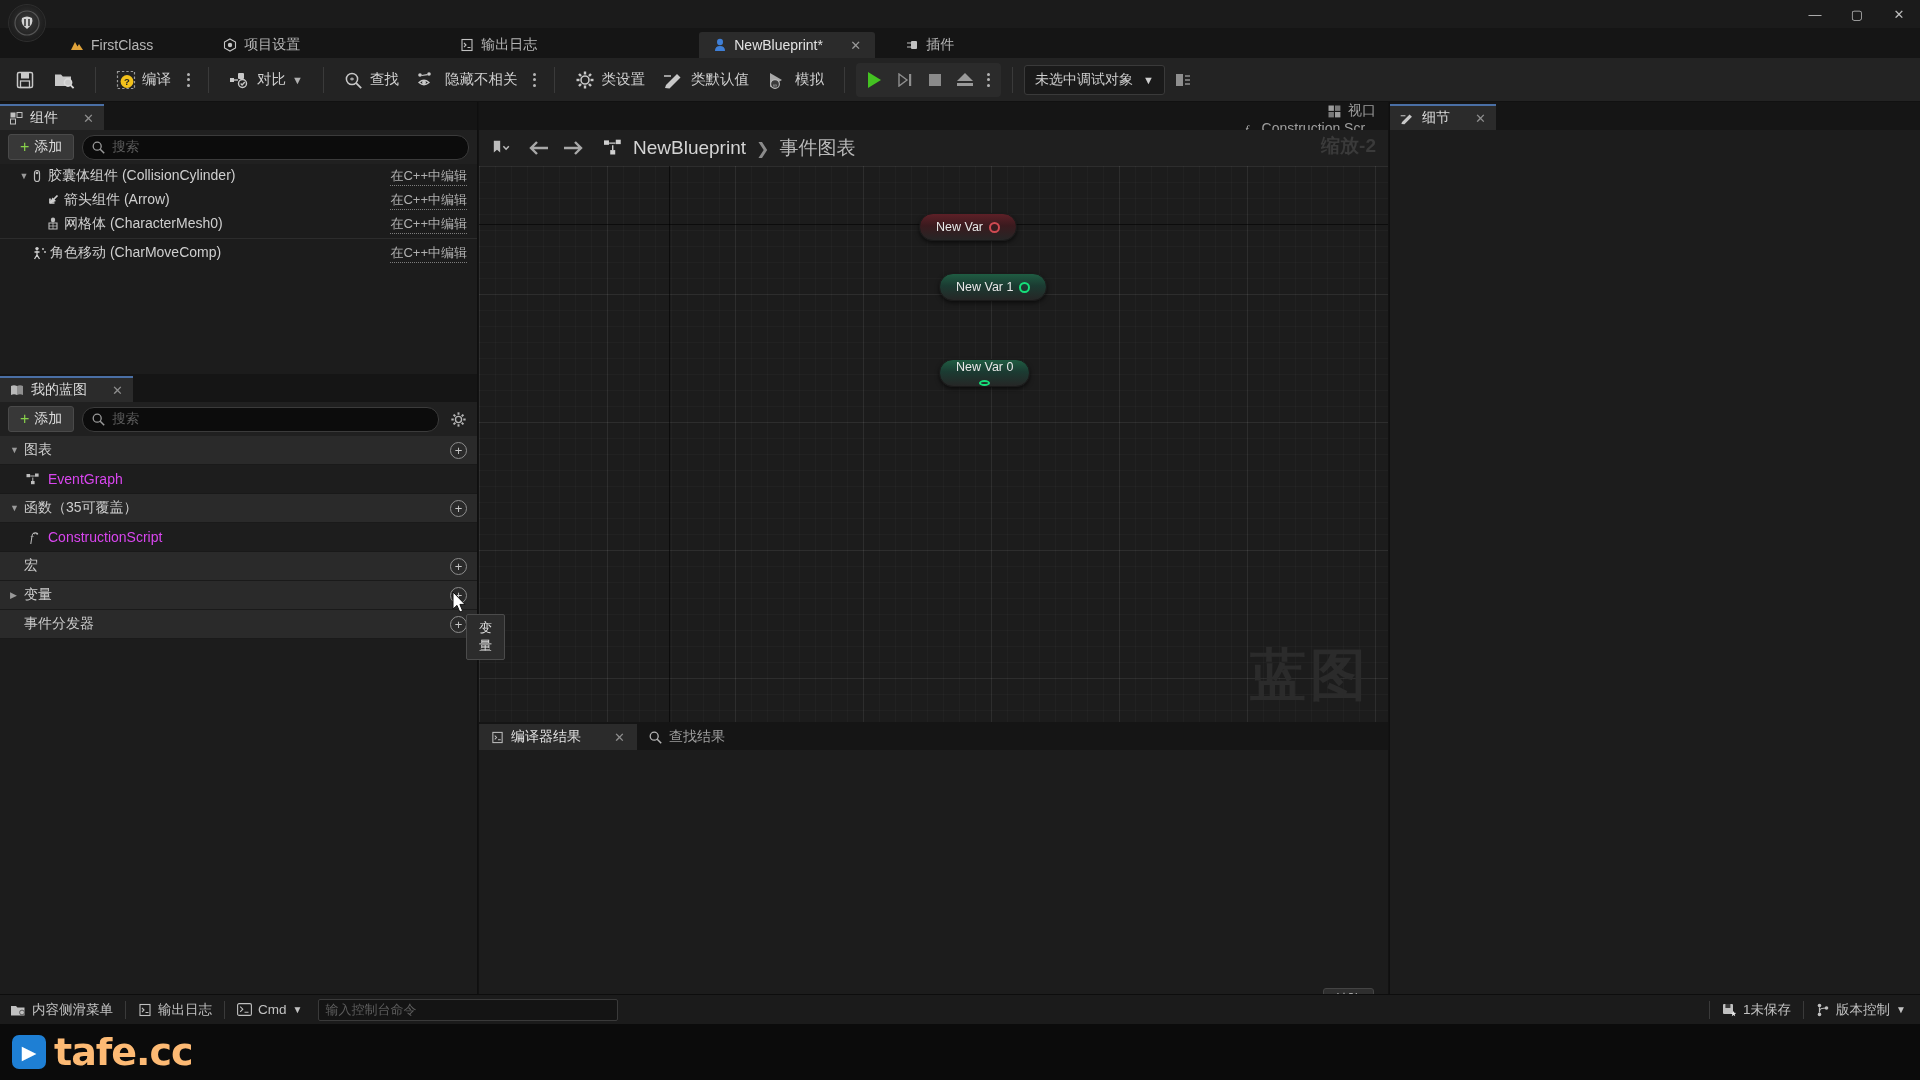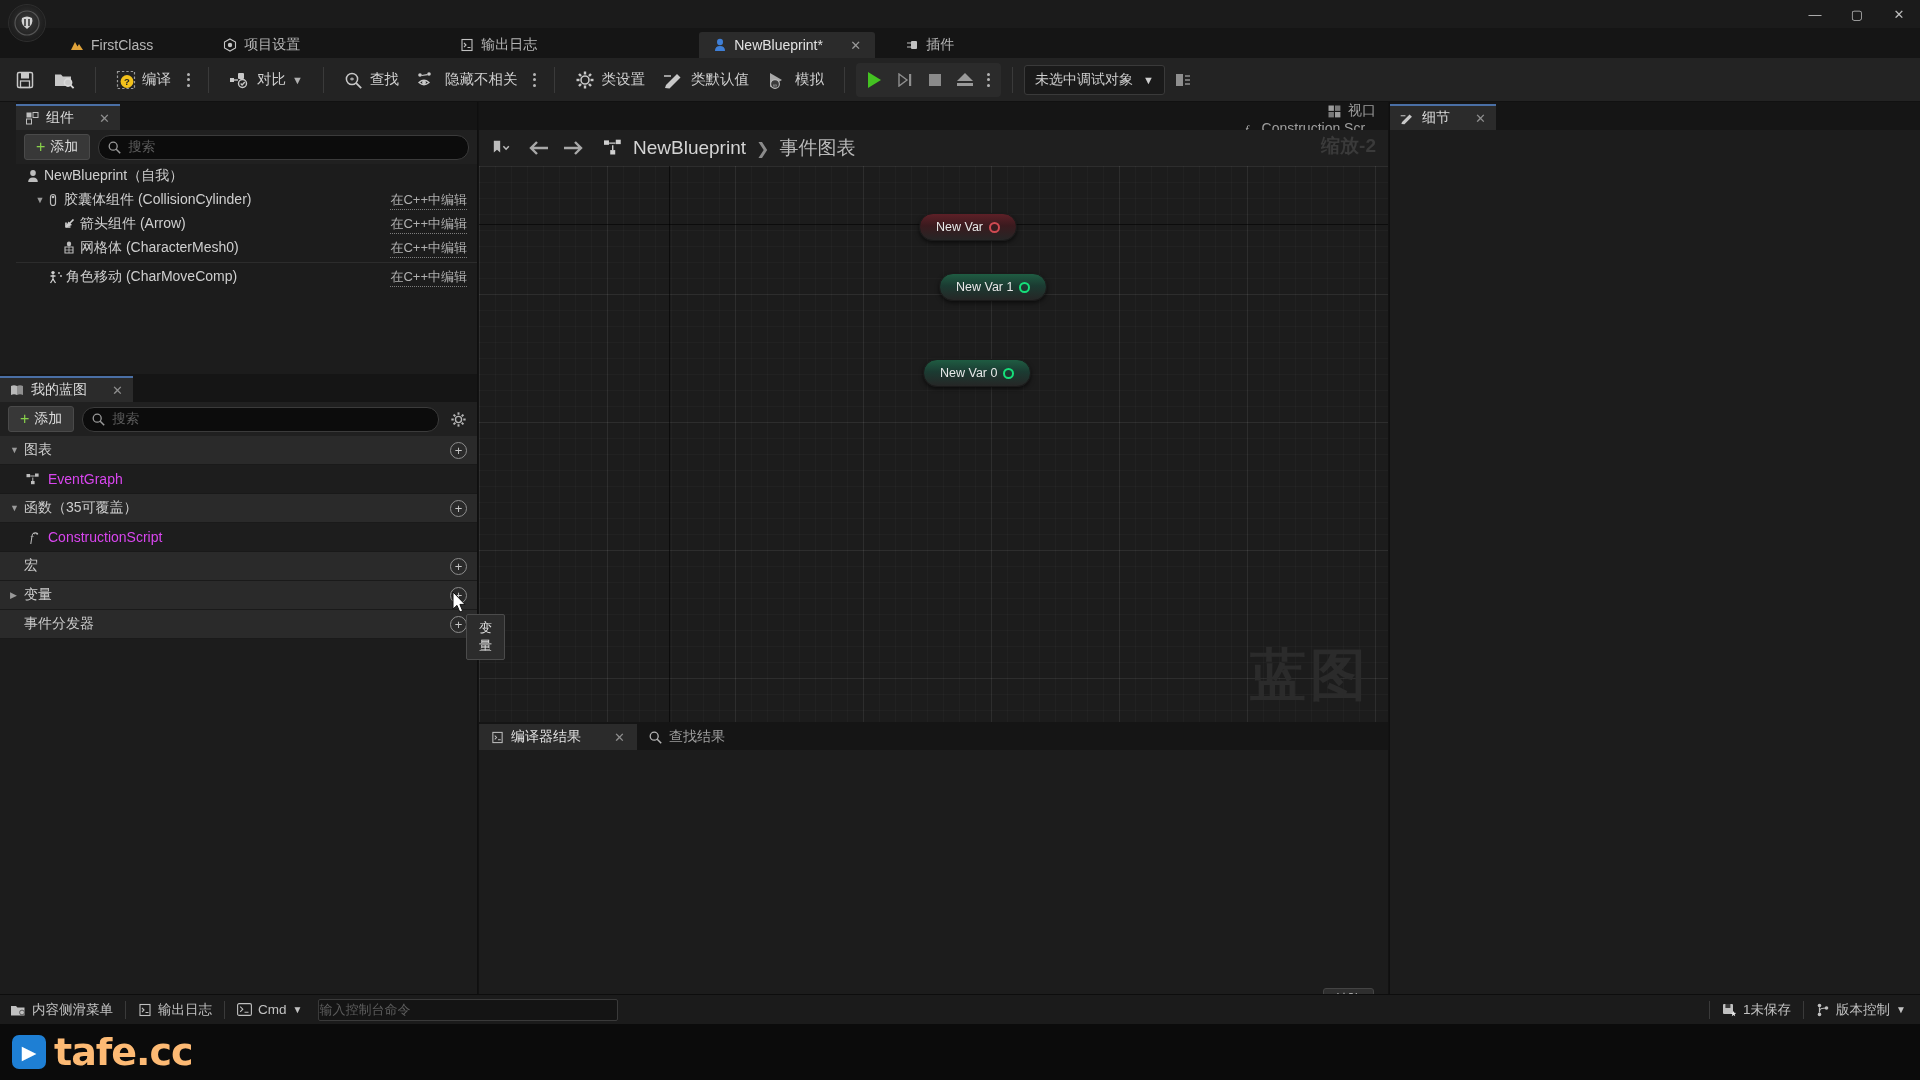--- a/index.html
+++ b/index.html
@@ -42,21 +42,21 @@
   .kebab i { width:3px; height:3px; background:#b4b4b4; border-radius:50%; display:block; }
   .playgroup { display:flex; align-items:center; background:#2b2b2b; border-radius:4px; height:34px; padding:0 4px; }
   .pbtn { width:30px; height:30px; display:flex; align-items:center; justify-content:center; border-radius:3px; }
   .tri-green { width:0;height:0;border-left:13px solid #44c222;border-top:8px solid transparent;border-bottom:8px solid transparent; }
   .stop-sq { width:12px;height:12px;background:#8a8a8a; }
   .eject { width:0;height:0;border-bottom:8px solid #9a9a9a;border-left:8px solid transparent;border-right:8px solid transparent; }
   .eject-b { width:16px; height:3px; background:#9a9a9a; margin-top:2px; }
   .dbgsel { display:flex; align-items:center; gap:10px; height:30px; padding:0 10px; background:#1a1a1a; border:1px solid #3a3a3a; border-radius:3px; color:#cfcfcf; font-size:14px; }
 
   
-  .comp-panel { position:absolute; left:0; top:102px; width:478px; height:272px; background:#1c1c1c; border-right:1px solid #0f0f0f;padding-left:16px; }
+  .comp-panel { position:absolute; left:0; top:102px; width:478px; height:272px; background:#1c1c1c; border-right:1px solid #0f0f0f; }
   .panel-tabrow { height:28px; background:#151515; display:flex; align-items:flex-end; }
   .ptab { height:26px; display:flex; align-items:center; gap:7px; padding:0 10px; background:#2b2b2b; font-size:14px; color:#dcdcdc; }
   .ptab .x { margin-left:18px; color:#8f8f8f; font-size:13px; }
   .searchrow { height:34px; display:flex; align-items:center; gap:8px; padding:4px 8px; background:#202020; }
   .addbtn { display:flex; align-items:center; gap:5px; height:26px; padding:0 11px; background:#383838; border:1px solid #4a4a4a; border-radius:3px; color:#dcdcdc; font-size:14px; }
   .addbtn .plus { color:#88d14a; font-size:16px; line-height:1; }
   .searchbox { flex:1; display:flex; align-items:center; gap:7px; height:25px; padding:0 9px; background:#0c0c0c; border:1px solid #3b3b3b; border-radius:12px; }
   .searchbox .ph { color:#5d5d5d; font-size:13.5px; }
   .gear { width:22px; height:22px; display:flex; align-items:center; justify-content:center; color:#b5b5b5; font-size:16px; }
 
@@ -111,21 +111,21 @@
   .res-body { height:270px; background:#1c1c1c; position:relative; }
 
   
   .details { position:absolute; left:1389px; top:102px; width:531px; height:918px; background:#1c1c1c; border-left:1px solid #0f0f0f; }
   .det-tabrow { height:28px; background:#151515; display:flex; align-items:flex-end; }
 
   
   .statusbar { position:absolute; left:0; bottom:56px; width:1920px; height:30px; background:#1b1b1b; display:flex; align-items:center; border-top:1px solid #0d0d0d; }
   .sb-btn { display:flex; align-items:center; gap:6px; height:24px; padding:0 10px; font-size:13.5px; color:#c2c2c2; }
   .sb-div { width:1px; height:18px; background:#3a3a3a; margin:0 2px; }
-  .cmdinput { width:300px; height:22px; background:#141414; border:1px solid #3a3a3a; border-radius:2px; color:#5d5d5d; font-size:13px; display:flex; align-items:center; padding:0 0; margin-left:6px;}
+  .cmdinput { width:300px; height:22px; background:#141414; border:1px solid #3a3a3a; border-radius:2px; color:#5d5d5d; font-size:13px; display:flex; align-items:center; padding:0 6px; margin-left:6px;}
   .sb-right { position:absolute; right:4px; display:flex; align-items:center; }
 
   
   .brand { position:absolute; left:12px; bottom:6px; display:flex; align-items:center; gap:8px; }
   .brand-mark { width:34px; height:34px; border-radius:7px; background:#1e7fd4; display:flex; align-items:center; justify-content:center; color:#fff; font-size:19px; }
   .brand-txt { font-size:38px; font-weight:bold; color:#fdba74; letter-spacing:-1px; font-family:"DejaVu Sans",sans-serif; }
   .bottom-strip { position:absolute; left:0; bottom:0; width:1920px; height:56px; background:#0b0b0b; }
 
   
   .tooltip { position:absolute; background:#2c2c2c; border:1px solid #4b4b4b; color:#e0e0e0; font-size:13px; padding:4px 12px; border-radius:2px; z-index:50; }
@@ -405,29 +405,20 @@
         <span>
           <svg width="13" height="13" viewBox="0 0 13 13">
               <circle cx="5.2" cy="5.2" r="4" fill="none" stroke="#9a9a9a" stroke-width="1.3"></circle>
               <path d="M8.2 8.2 l4 4" stroke="#9a9a9a" stroke-width="1.5"></path>
             </svg>
         </span>
         <span class="ph">搜索</span>
       </div>
     </div>
     <div class="tree">
-      <div class="trow" style="padding-left:10px;">
-        <span class="ico">
-          <svg width="14" height="14" viewBox="0 0 14 14">
-              <ellipse cx="7" cy="4" rx="2.8" ry="3" fill="#bdbdbd"></ellipse>
-              <path d="M2.2 13 q0 -4.6 4.8 -4.6 q4.8 0 4.8 4.6 z" fill="#bdbdbd"></path>
-            </svg>
-        </span>
-        <span class="lbl">NewBlueprint（自我）</span>
-      </div>
       <div class="trow" style="padding-left:18px;">
         <span class="arrow">▼</span>
         <span class="ico">
           <svg width="14" height="14" viewBox="0 0 14 14">
               <rect x="4.5" y="1.5" width="5" height="11" rx="2.5" fill="none" stroke="#bdbdbd" stroke-width="1.2"></rect>
               <circle cx="7" cy="4" r="1.3" fill="#bdbdbd"></circle>
             </svg>
         </span>
         <span class="lbl">胶囊体组件 (CollisionCylinder)</span>
         <span class="cpp">在C++中编辑</span>
@@ -644,21 +635,21 @@
       <div style="position:absolute;left:190px;top:0;width:1px;height:556px;background:rgba(0,0,0,.55)"></div>
 
       <div class="node red" style="left:440px; top:47px;">
         <span>New Var</span>
         <span class="pin red"></span>
       </div>
       <div class="node green" style="left:460px; top:107px;">
         <span>New Var 1</span>
         <span class="pin"></span>
       </div>
-      <div class="node green" style="left:444px; top:193px;">
+      <div class="node green" style="left:460px; top:193px;flex-direction:column;">
         <span>New Var 0</span>
         <span class="pin"></span>
       </div>
 
       <div class="watermark">蓝图</div>
     </div>
   </div>
 
   <div class="results">
     <div class="res-tabrow">

